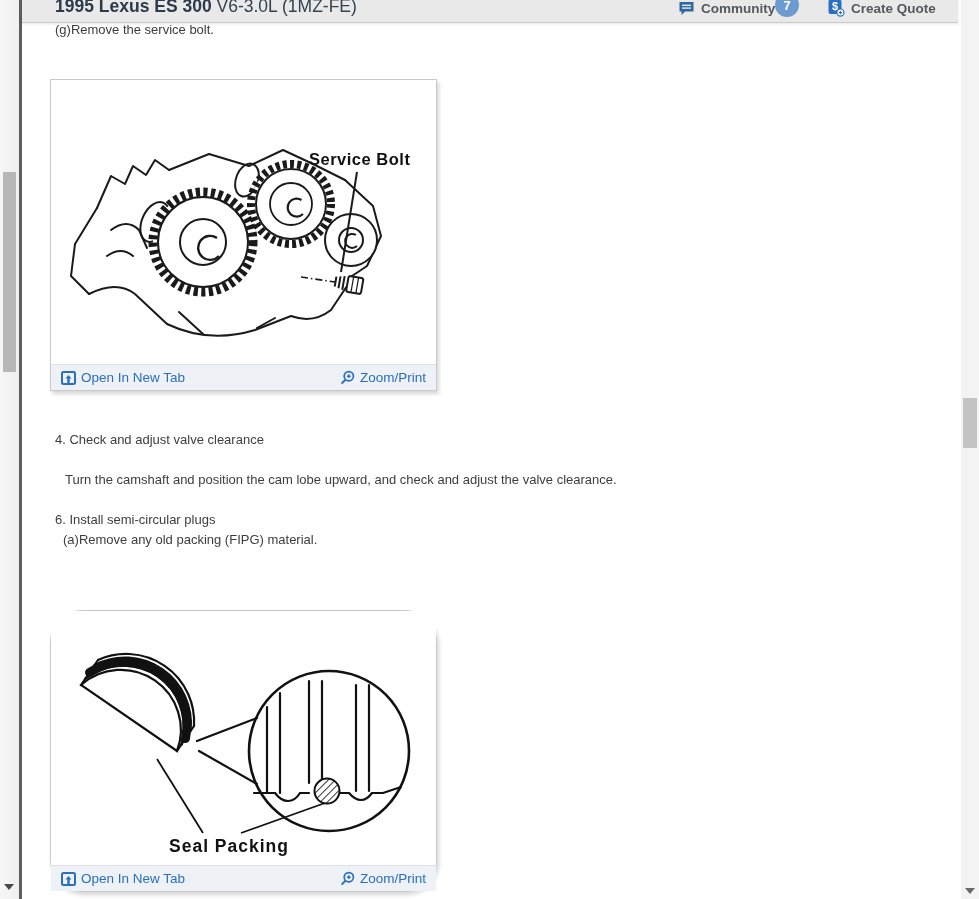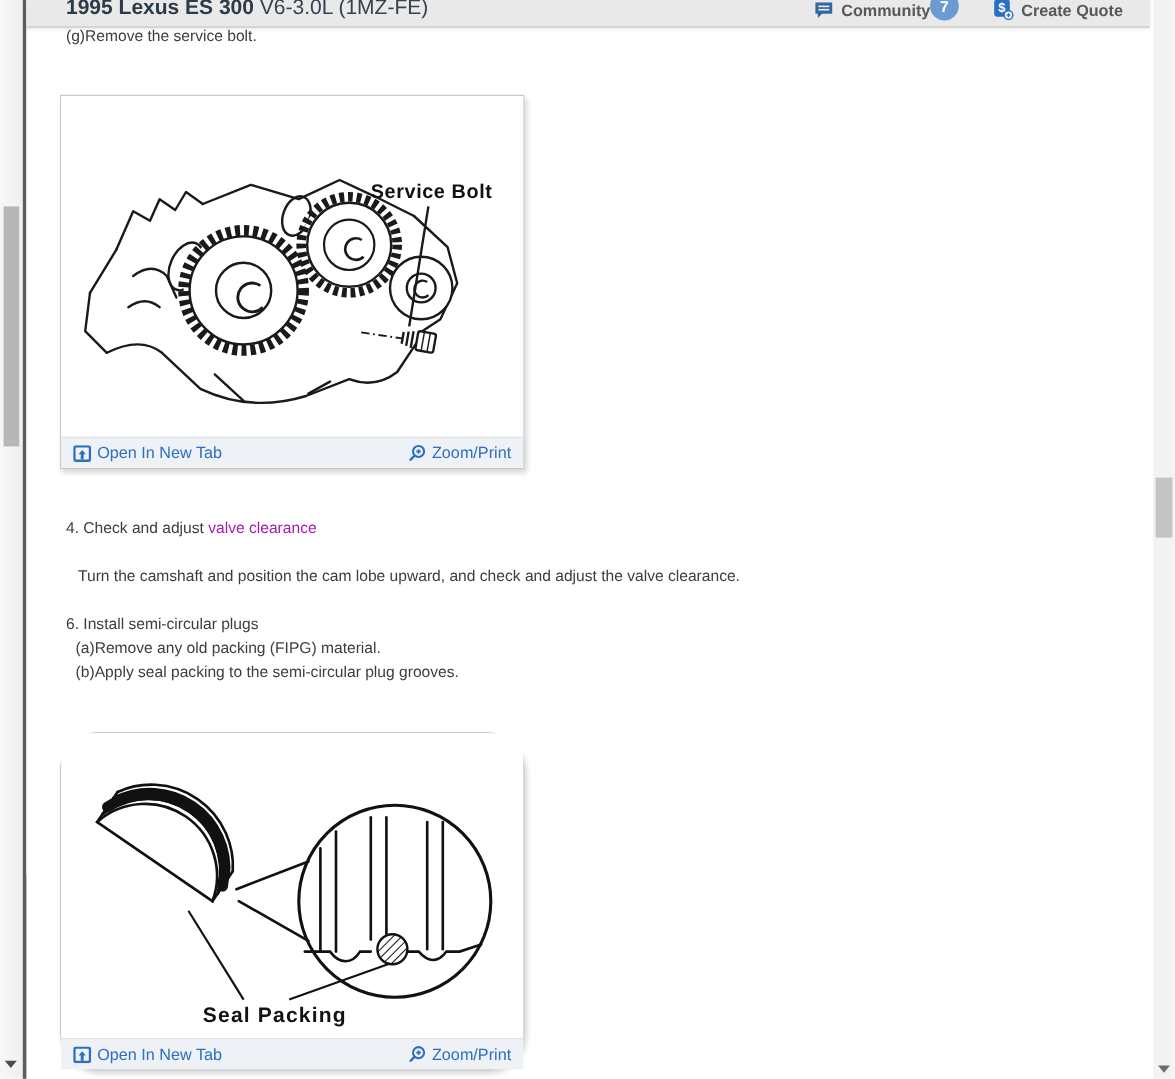--- a/index.html
+++ b/index.html
@@ -47,21 +47,21 @@
     display:flex; align-items:center; justify-content:center; cursor:pointer; }
 
   
   .txt { position:absolute; font-size:13px; line-height:17px; color:#3d3d3d; white-space:nowrap; }
   .t-step-g  { left:33px; top:21px; }
   .t-step4   { left:33px; top:431px; }
   .t-step4b  { left:43px; top:471px;text-align:center; }
   .t-step5   { left:33px; top:511px; }
   .t-step5a  { left:41px; top:531px; }
   .t-step5b  { left:41px; top:551px; }
-  .link { color:#a21caf; cursor:pointer; }
+  .link { color:#404040; cursor:pointer; }
 
   
   .fig-card { position:absolute; left:28px; width:387px; background:#fff;
     border:1px solid #c9c9c9; box-shadow:2px 3px 4px rgba(0,0,0,0.16); }
   .fig1 { top:79px; }
   .fig2 { top:610px;border-radius:32px; }
   .fig-image { display:block; background:#fff; }
   .fig-footer { height:26px; background:#eef1f6; border-top:1px solid #dfe3e9;
     display:flex; justify-content:space-between; align-items:center; padding:0 10px; }
   .fig-link { display:flex; align-items:center; gap:5px; color:#2a6fc0; font-size:13.5px; cursor:pointer; }
@@ -178,21 +178,20 @@
         </span>
         <span>Zoom/Print</span>
       </div>
     </div>
   </div>
 
   <div class="txt t-step4"><span>4. Check and adjust </span><span class="link">valve clearance</span></div>
   <div class="txt t-step4b">Turn the camshaft and position the cam lobe upward, and check and adjust the valve clearance.</div>
   <div class="txt t-step5">6. Install semi-circular plugs</div>
   <div class="txt t-step5a">(a)Remove any old packing (FIPG) material.</div>
-  <div class="txt t-step5b">(b)Apply seal packing to the semi-circular plug grooves.</div>
 
   <div class="fig-card fig2">
     <svg class="fig-image" width="385" height="254" viewBox="0 0 385 254">
       <defs>
         <pattern id="hatch" width="5" height="5" patternUnits="userSpaceOnUse" patternTransform="rotate(45)">
           <line x1="0" y1="0" x2="0" y2="5" stroke="#111" stroke-width="1.7"></line>
         </pattern>
       </defs>
 
       <g stroke="#111" fill="none" stroke-width="2.2" stroke-linecap="round">

